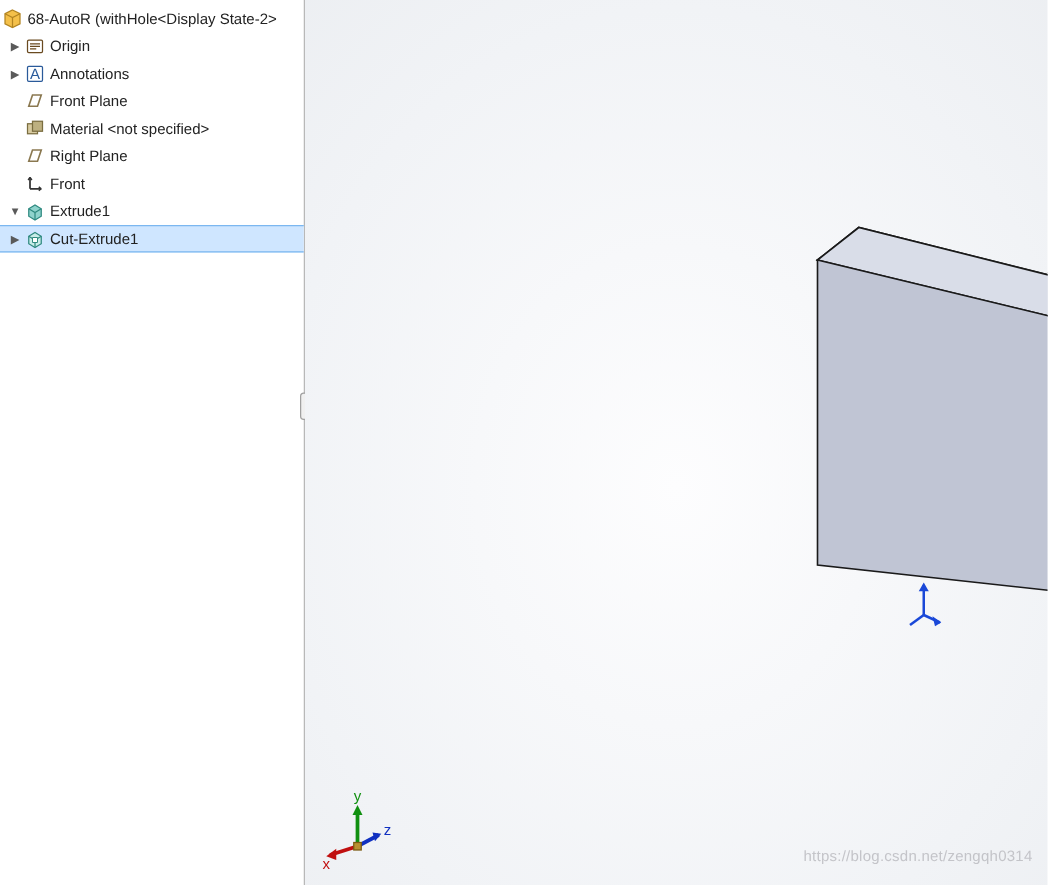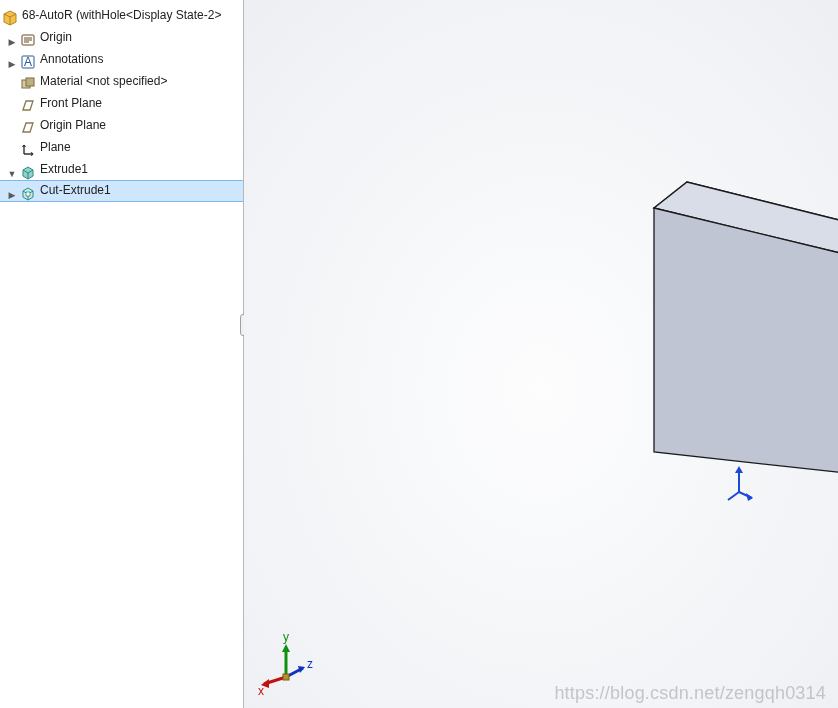--- a/index.html
+++ b/index.html
@@ -20,21 +20,21 @@
     .tree-panel {
       width: 244px;
       height: 100%;
       background: #fff;
       border-right: 1px solid #b8b8b8;
       padding-top: 4px;
       position: relative;
     }
     .tree-item {
       display: flex;
-      align-items: flex-end;
+      align-items: center;
       height: 22px;
       padding-left: 2px;
       cursor: default;
       white-space: nowrap;
       user-select: none;
     }
     .tree-item.selected {
       background: #cfe6ff;
       border-top: 1px solid #7bb7f0;
       border-bottom: 1px solid #7bb7f0;
@@ -89,23 +89,23 @@
     .view-triad {
       position: absolute;
       right: 84px;
       top: 464px;
       width: 28px;
       height: 40px;
     }
     .watermark {
       position: absolute;
       right: 12px;
-      bottom: 4px;
+      bottom: 16px;
       color: rgba(180,180,185,0.75);
-      font-size: 18px;
+      font-size: 12px;
       letter-spacing: 0.2px;
     }
     .model-svg {
       position: absolute;
       left: 380px;
       top: 172px;
     }
   </style>
 </head>
 <body>
@@ -145,57 +145,57 @@
         </svg>
     </span>
     <span class="label">Annotations</span>
   </div>
 
 
   <div class="tree-item">
     <span class="spacer" style="width:18px"></span>
     <span class="icon">
       <svg width="16" height="16" viewBox="0 0 16 16">
+          <path d="M3 12 L6 3 L13 3 L10 12 Z" fill="none" stroke="#8a7850" stroke-width="1.3"></path>
+        </svg>
+    </span>
+    <span class="label">Front Plane</span>
+  </div>
+
+  <div class="tree-item">
+    <span class="spacer" style="width:18px"></span>
+    <span class="icon">
+      <svg width="16" height="16" viewBox="0 0 16 16">
           <rect x="2" y="4" width="8" height="8" fill="#d8cba0" stroke="#7a6d40"></rect>
           <rect x="6" y="2" width="8" height="8" fill="#bdb080" stroke="#7a6d40"></rect>
         </svg>
     </span>
     <span class="label">Material &lt;not specified&gt;</span>
   </div>
 
+
   <div class="tree-item">
     <span class="spacer" style="width:18px"></span>
     <span class="icon">
       <svg width="16" height="16" viewBox="0 0 16 16">
           <path d="M3 12 L6 3 L13 3 L10 12 Z" fill="none" stroke="#8a7850" stroke-width="1.3"></path>
         </svg>
     </span>
-    <span class="label">Front Plane</span>
-  </div>
-
-
-  <div class="tree-item">
-    <span class="spacer" style="width:18px"></span>
-    <span class="icon">
-      <svg width="16" height="16" viewBox="0 0 16 16">
-          <path d="M3 12 L6 3 L13 3 L10 12 Z" fill="none" stroke="#8a7850" stroke-width="1.3"></path>
-        </svg>
-    </span>
-    <span class="label">Origin Plane</span>
+    <span class="label">Right Plane</span>
   </div>
 
   <div class="tree-item">
     <span class="spacer" style="width:18px"></span>
     <span class="icon">
       <svg width="16" height="16" viewBox="0 0 16 16">
           <path d="M4 12 L4 3 M4 12 L13 12" stroke="#333" stroke-width="1.4" fill="none"></path>
           <path d="M4 3 L2.5 5 M4 3 L5.5 5 M13 12 L11 10.5 M13 12 L11 13.5" stroke="#333" stroke-width="1.2" fill="none"></path>
         </svg>
     </span>
-    <span class="label">Plane</span>
+    <span class="label">Front</span>
   </div>
 
   <div class="tree-item">
     <span class="spacer" style="width:4px"></span>
     <span class="expand">▼</span>
     <span class="icon">
       <svg width="16" height="16" viewBox="0 0 16 16">
           <path d="M3 6 L8 3 L13 6 L13 12 L8 15 L3 12 Z" fill="#8fd3cc" stroke="#2f8a80" stroke-width="1"></path>
           <path d="M3 6 L8 9 L13 6 M8 9 L8 15" stroke="#2f8a80" stroke-width="1" fill="none"></path>
         </svg>

